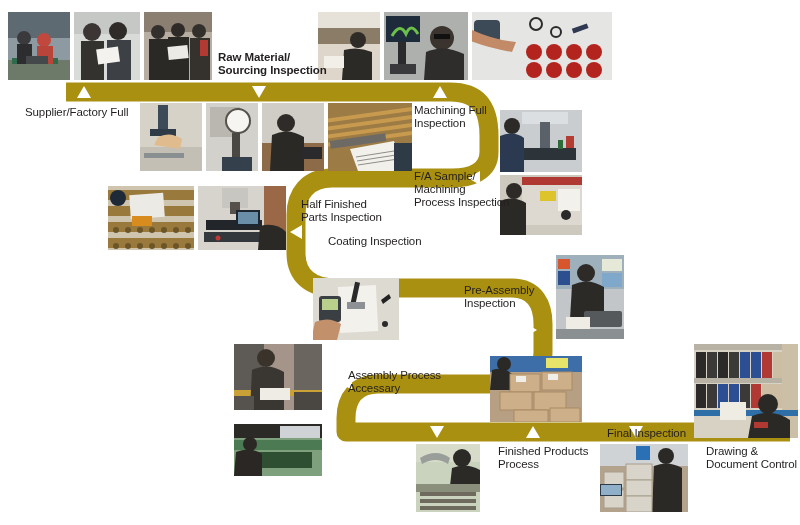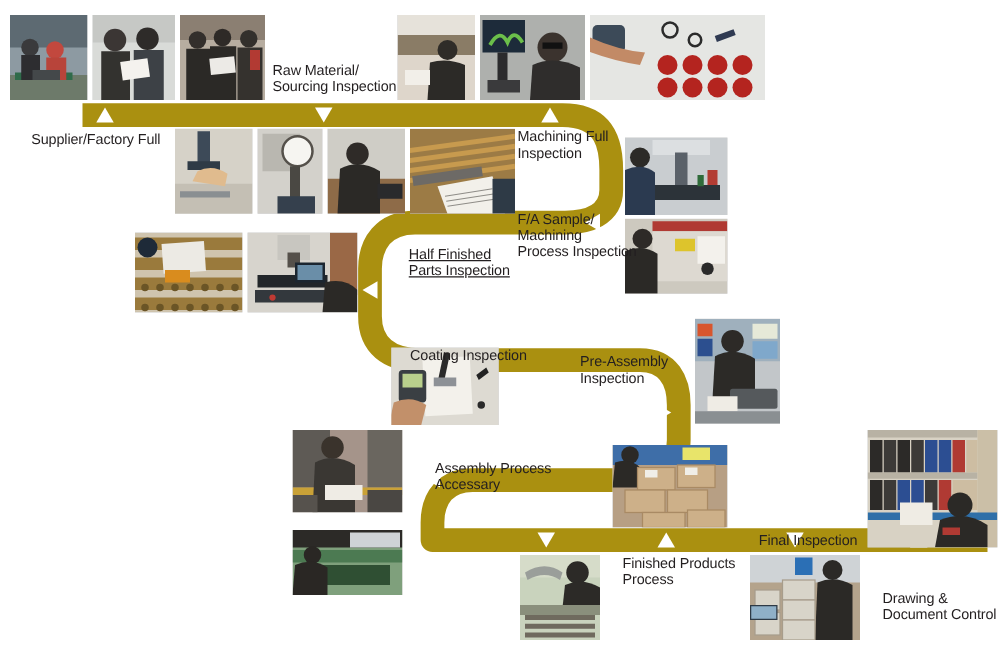--- a/index.html
+++ b/index.html
@@ -453,43 +453,43 @@
       <rect x="0" y="66" width="104" height="6" fill="#2f6fa8"></rect>
       <rect x="26" y="58" width="26" height="18" fill="#efece4"></rect>
       <circle cx="74" cy="60" r="10" fill="#2b2926"></circle>
       <path d="M58 72 q20 -8 38 4 l0 18 l-42 0 z" fill="#2b2926"></path>
       <rect x="60" y="78" width="14" height="6" fill="#b03a33"></rect>
     </svg>
   </div>
 
   <div class="lbl" style="left:25px;top:106px;">Supplier/Factory Full</div>
 
-  <div class="lbl" style="left:218px;top:51px;">Raw Material/
+  <div class="lbl" style="left:218px;top:51px;font-weight:bold;">Raw Material/
 Sourcing Inspection</div>
 
   <div class="lbl" style="left:414px;top:104px;">Machining Full
 Inspection</div>
 
   <div class="lbl" style="left:414px;top:170px;">F/A Sample/
 Machining
 Process Inspection</div>
 
-  <div class="lbl" style="left:327px;top:198px;text-decoration:underline;">Half Finished
+  <div class="lbl" style="left:301px;top:198px;">Half Finished
 Parts Inspection</div>
 
-  <div class="lbl" style="left:328px;top:235px;margin-top:44px;">Coating Inspection</div>
+  <div class="lbl" style="left:328px;top:235px;">Coating Inspection</div>
 
   <div class="lbl" style="left:464px;top:284px;">Pre-Assembly
 Inspection</div>
 
   <div class="lbl" style="left:348px;top:369px;">Assembly Process
 Accessary</div>
 
 
   <div class="lbl" style="left:498px;top:445px;">Finished Products
 Process</div>
 
   <div class="lbl" style="left:607px;top:427px;">Final Inspection</div>
 
-  <div class="lbl" style="left:706px;top:445px;margin-top:28px;">Drawing &amp;
+  <div class="lbl" style="left:706px;top:445px;">Drawing &amp;
 Document Control</div>
 
 </div>
 
 </body></html>

